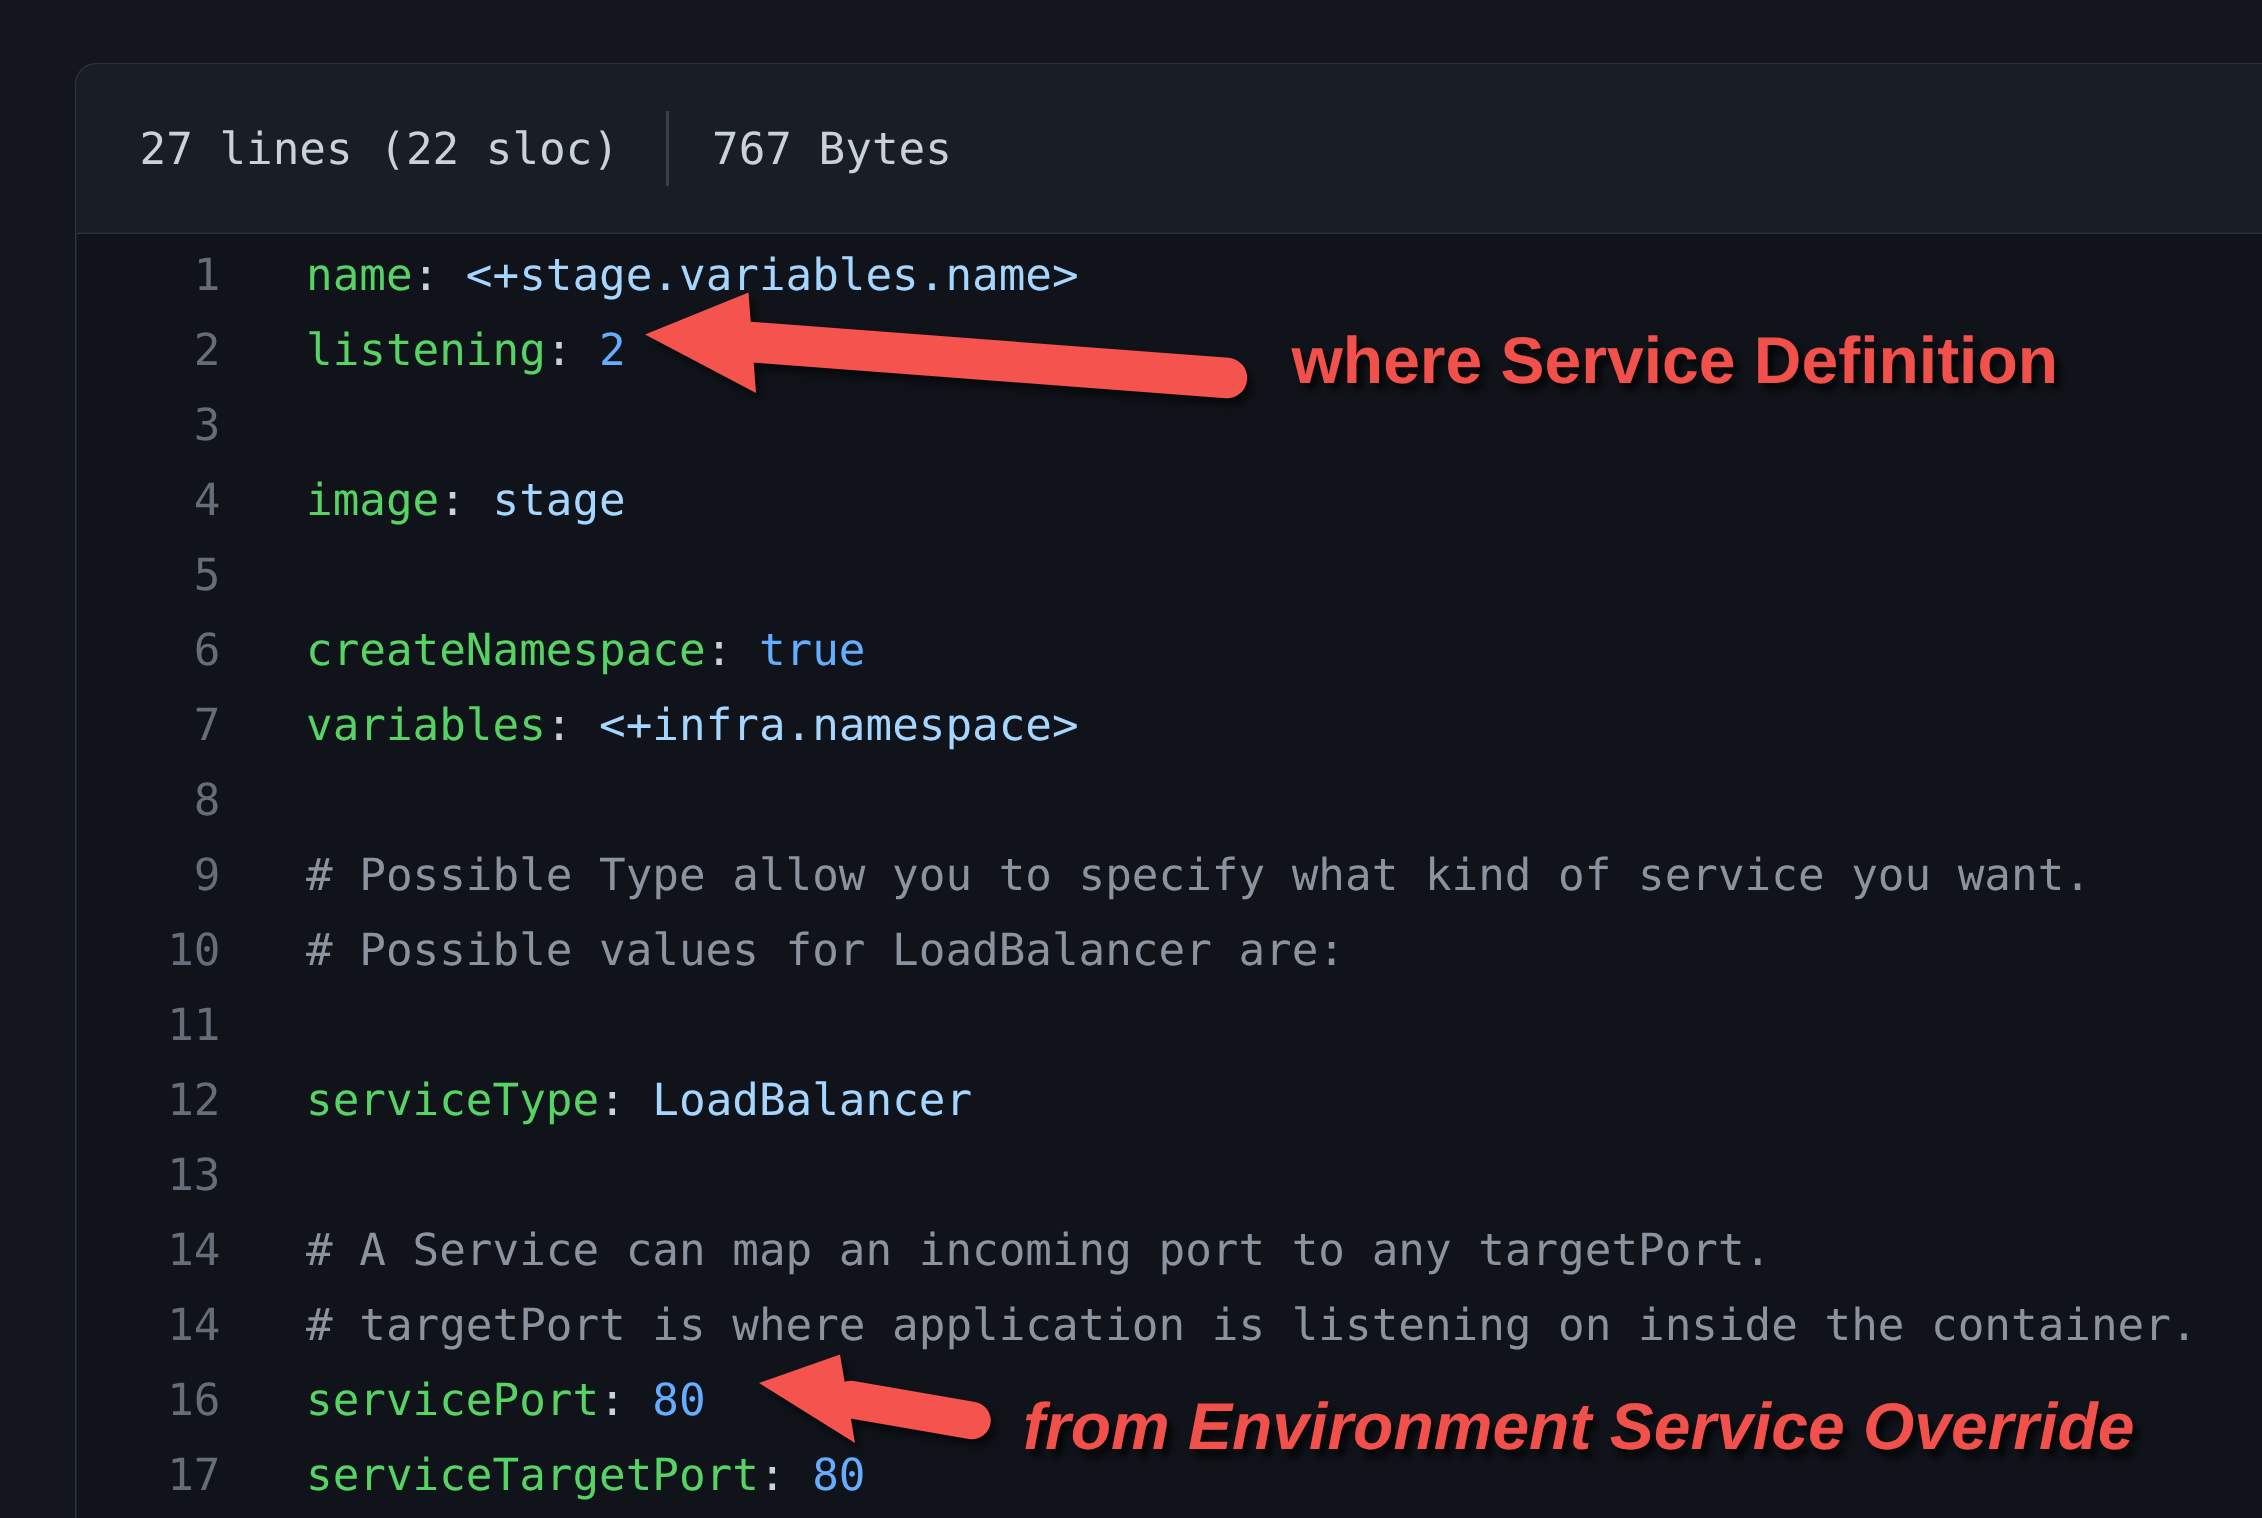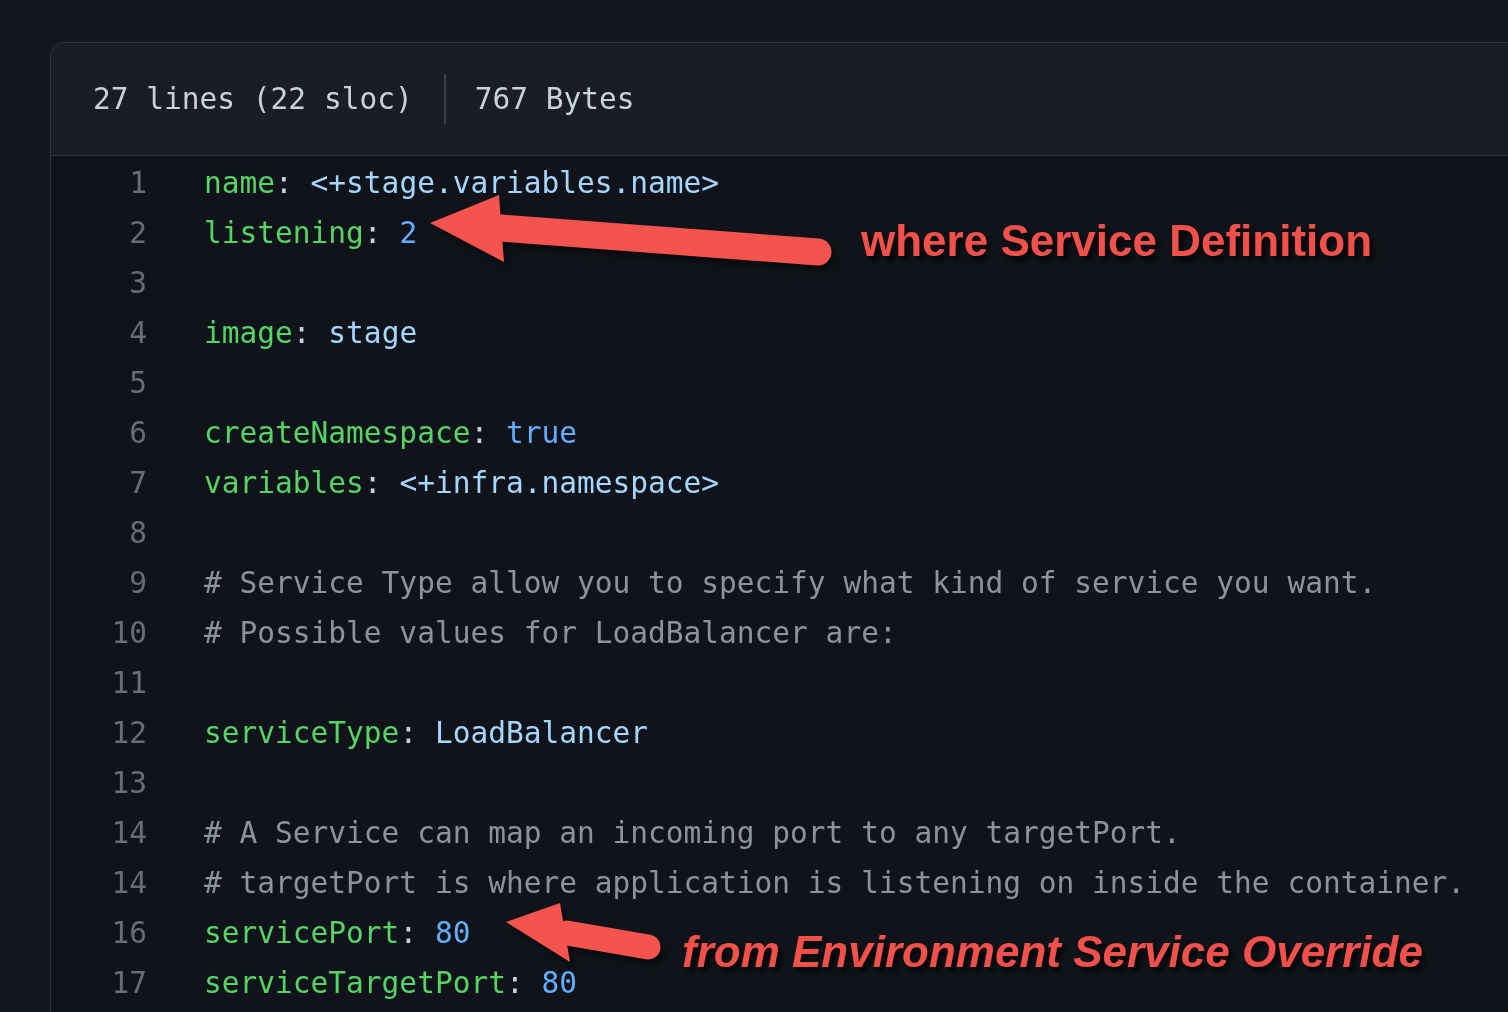--- a/index.html
+++ b/index.html
@@ -117,21 +117,21 @@
         <div class="code-row">
           <span class="line-num">7</span>
           <span class="line-content"><span class="tok-key">variables</span><span class="tok-punct">: </span><span class="tok-str">&lt;+infra.namespace&gt;</span></span>
         </div>
         <div class="code-row">
           <span class="line-num">8</span>
           <span class="line-content"></span>
         </div>
         <div class="code-row">
           <span class="line-num">9</span>
-          <span class="line-content"><span class="tok-comment"># Service Type allow you to specify what kind of service you want.</span></span>
+          <span class="line-content"><span class="tok-comment"># Possible Type allow you to specify what kind of service you want.</span></span>
         </div>
         <div class="code-row">
           <span class="line-num">10</span>
           <span class="line-content"><span class="tok-comment"># Possible values for LoadBalancer are:</span></span>
         </div>
         <div class="code-row">
           <span class="line-num">11</span>
         </div>
         <div class="code-row">
           <span class="line-num">12</span>

